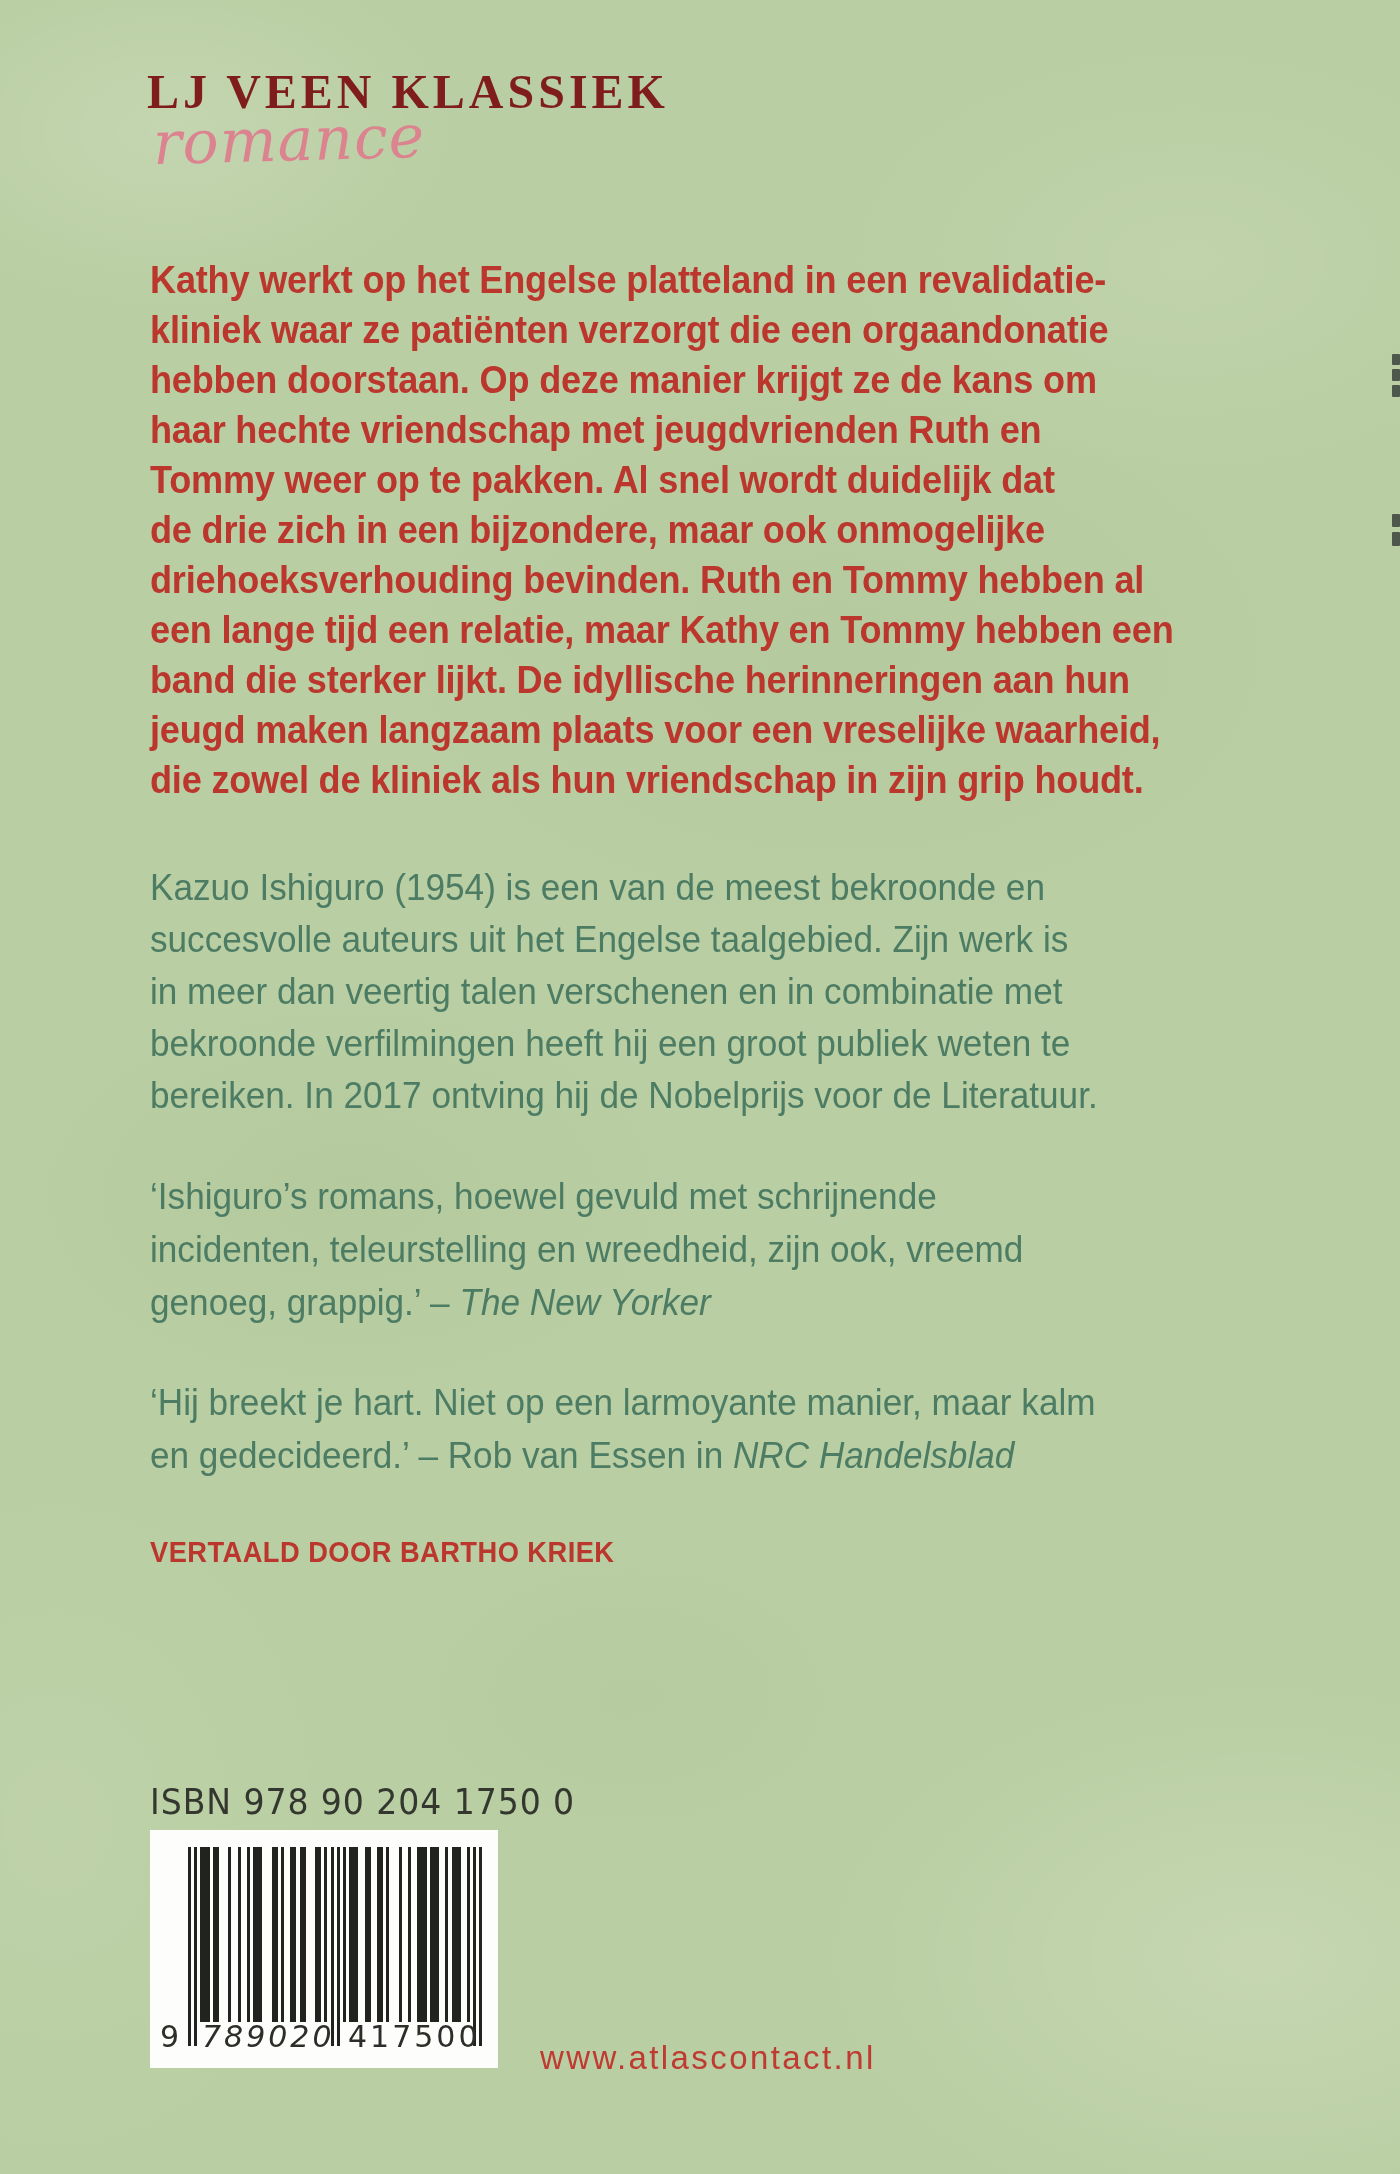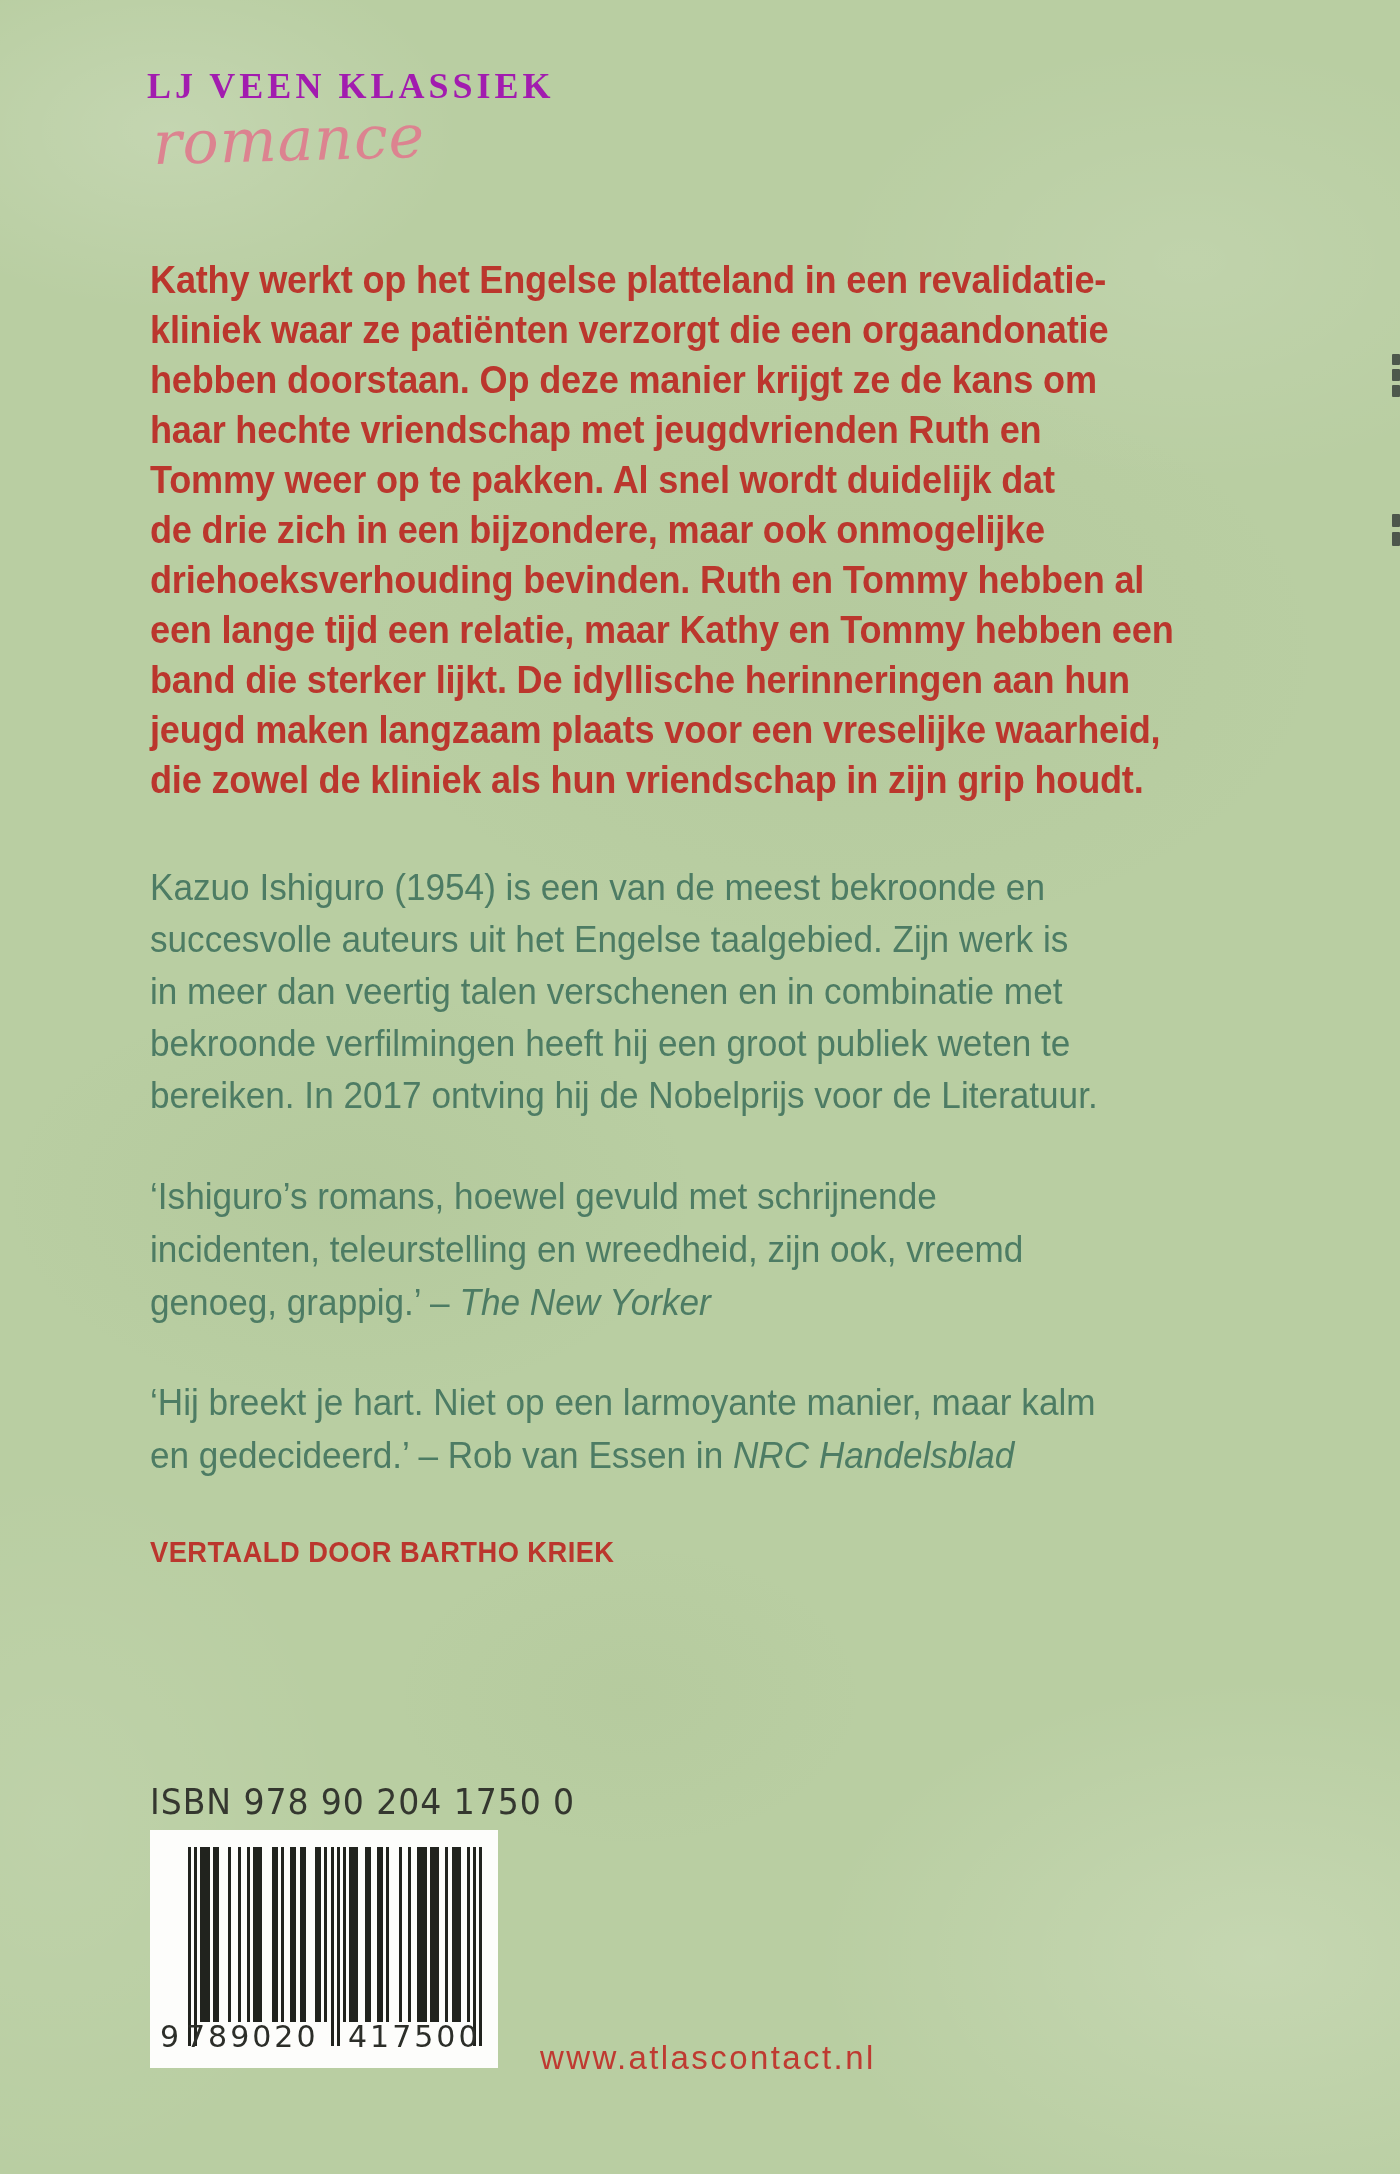--- a/index.html
+++ b/index.html
@@ -17,22 +17,22 @@
       radial-gradient(640px 400px at 90% 90%, rgba(255,255,248,.18), transparent 70%),
       radial-gradient(500px 300px at 25% 55%, rgba(118,138,88,.07), transparent 70%),
       radial-gradient(700px 420px at 60% 30%, rgba(112,132,86,.06), transparent 70%),
       radial-gradient(420px 520px at 4% 84%,  rgba(255,255,255,.08), transparent 70%),
       radial-gradient(340px 220px at 45% 78%, rgba(120,140,92,.05), transparent 70%);
   }
   .abs { position:absolute; }
 
   .imprint {
     left:147px; top:68px;
-    font-family:"Liberation Serif", serif; font-weight:700; font-size:36px; line-height:1;
-    letter-spacing:4px; color:#a21caf;
+    font-family:"Liberation Serif", serif; font-weight:700; font-size:48px; line-height:1;
+    letter-spacing:4px; color:#7f1d1d;
   }
   .genre {
     left:152px; top:110px;
     font-family:"DejaVu Serif", serif; font-style:italic; font-weight:400;
     font-size:60px; line-height:1.1; color:#dc8390; letter-spacing:1px;
     transform:rotate(-1.5deg); transform-origin:left top;
   }
 
   .textblock { left:150px; transform:scaleX(.95); transform-origin:left top; white-space:nowrap; }
   .synopsis  { top:255px;  color:#bb362d; font-weight:700; font-size:38px; line-height:50px; letter-spacing:-0.2px; }
@@ -55,21 +55,21 @@
 
   .barcode-box { left:150px; top:1830px; width:348px; height:238px; background:#fdfdfb; }
   .barcode-bars { position:absolute; left:38px; top:17px; width:295px; height:199px; }
   .bar { position:absolute; top:0; height:175px; background:#21231e; }
   .bar.tall { height:199px; }
   .bc-digit {
     position:absolute; top:192px; color:#2c2e29;
     font-family:"DejaVu Sans", sans-serif; font-size:30px; line-height:1;
   }
   .bc-d0 { left:10px; }
-  .bc-d1 { left:36px;  width:124px; letter-spacing:3px; }
+  .bc-d1 { left:52px;  width:124px; letter-spacing:3px;font-style:italic; }
   .bc-d2 { left:198px; width:124px; text-align:right; letter-spacing:3px; }
 
   .website {
     left:540px; top:2040px; color:#bf3a31;
     font-weight:400; font-size:34px; line-height:1; letter-spacing:2.5px;
     transform:scaleX(.97); transform-origin:left top;
   }
 
   .em { position:absolute; left:1392px; width:8px; background:#414a43; border-radius:1px; opacity:.9; }
   .em1a { top:354px; height:11px; }

